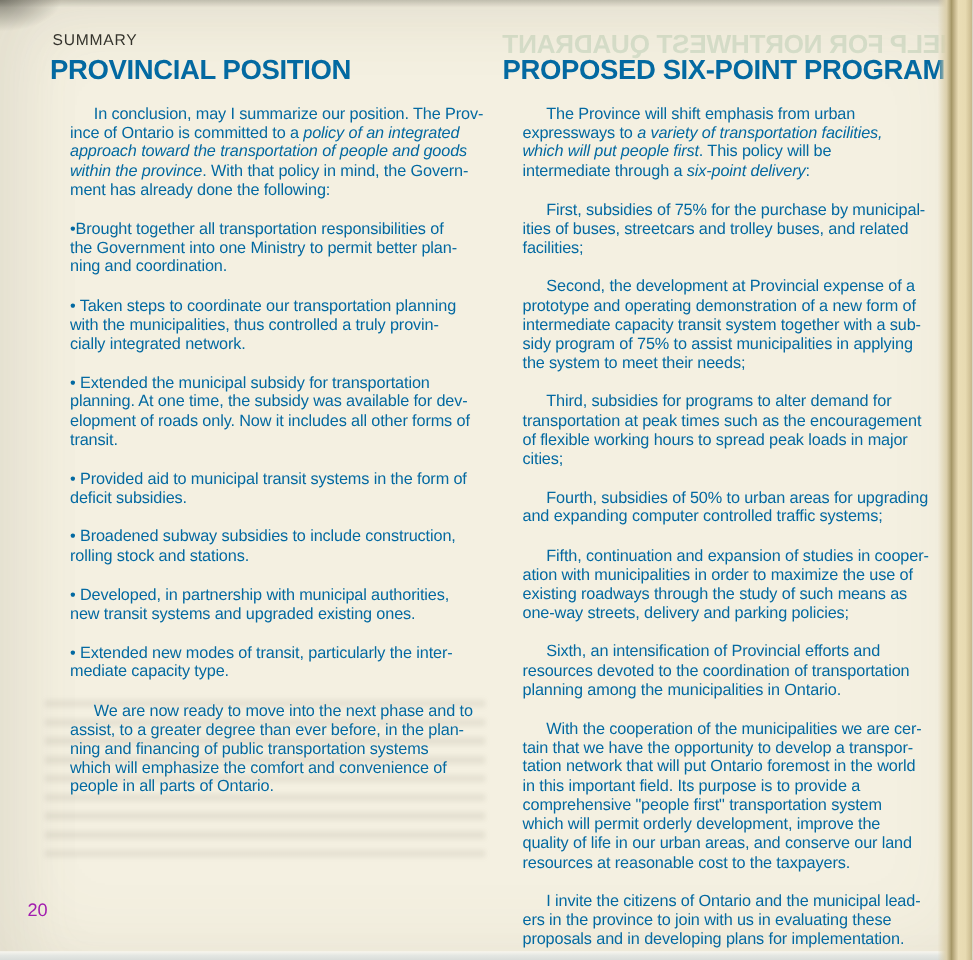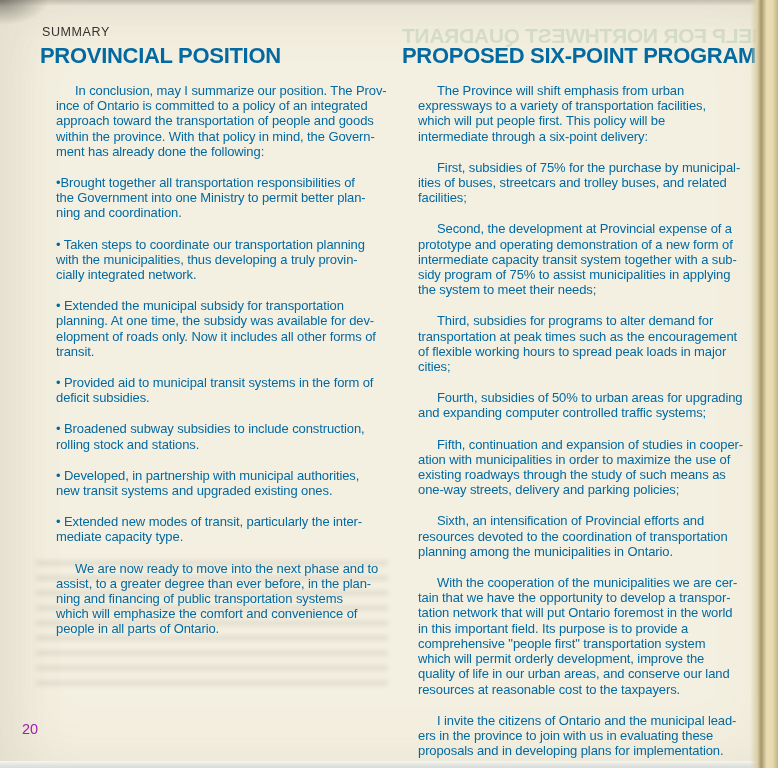--- a/index.html
+++ b/index.html
@@ -64,21 +64,21 @@
     white-space:nowrap;
   }
   .par {
     margin:16px;
     white-space:pre;
     font-size:13px; line-height:15.2px;
     letter-spacing:-0.1px;
     color:#0369a1;
   }
   .par.indent { text-indent:19px; }
-  .em { }
+  .em { font-style:italic; }
   .page-number {
     position:absolute; left:22px; top:721px;
     font-size:14.5px; color:#a21caf; z-index:2;
   }
 </style>
 </head>
 <body>
 
 <div class="page">
   <div class="ghost-heading">HELP FOR NORTHWEST QUADRANT</div>
@@ -91,21 +91,21 @@
     <div class="body">
         <p class="par indent"><span>In conclusion, may I summarize our position. The Prov-
 ince of Ontario is committed to a </span><span class="em">policy of an integrated
 approach toward the transportation of people and goods
 within the province</span><span>. With that policy in mind, the Govern-
 ment has already done the following:</span></p>
         <p class="par"><span>•Brought together all transportation responsibilities of
 the Government into one Ministry to permit better plan-
 ning and coordination.</span></p>
         <p class="par"><span>• Taken steps to coordinate our transportation planning
-with the municipalities, thus developing a truly provin-
+with the municipalities, thus controlled a truly provin-
 cially integrated network.</span></p>
         <p class="par"><span>• Extended the municipal subsidy for transportation
 planning. At one time, the subsidy was available for dev-
 elopment of roads only. Now it includes all other forms of
 transit.</span></p>
         <p class="par"><span>• Provided aid to municipal transit systems in the form of
 deficit subsidies.</span></p>
         <p class="par"><span>• Broadened subway subsidies to include construction,
 rolling stock and stations.</span></p>
         <p class="par"><span>• Developed, in partnership with municipal authorities,

